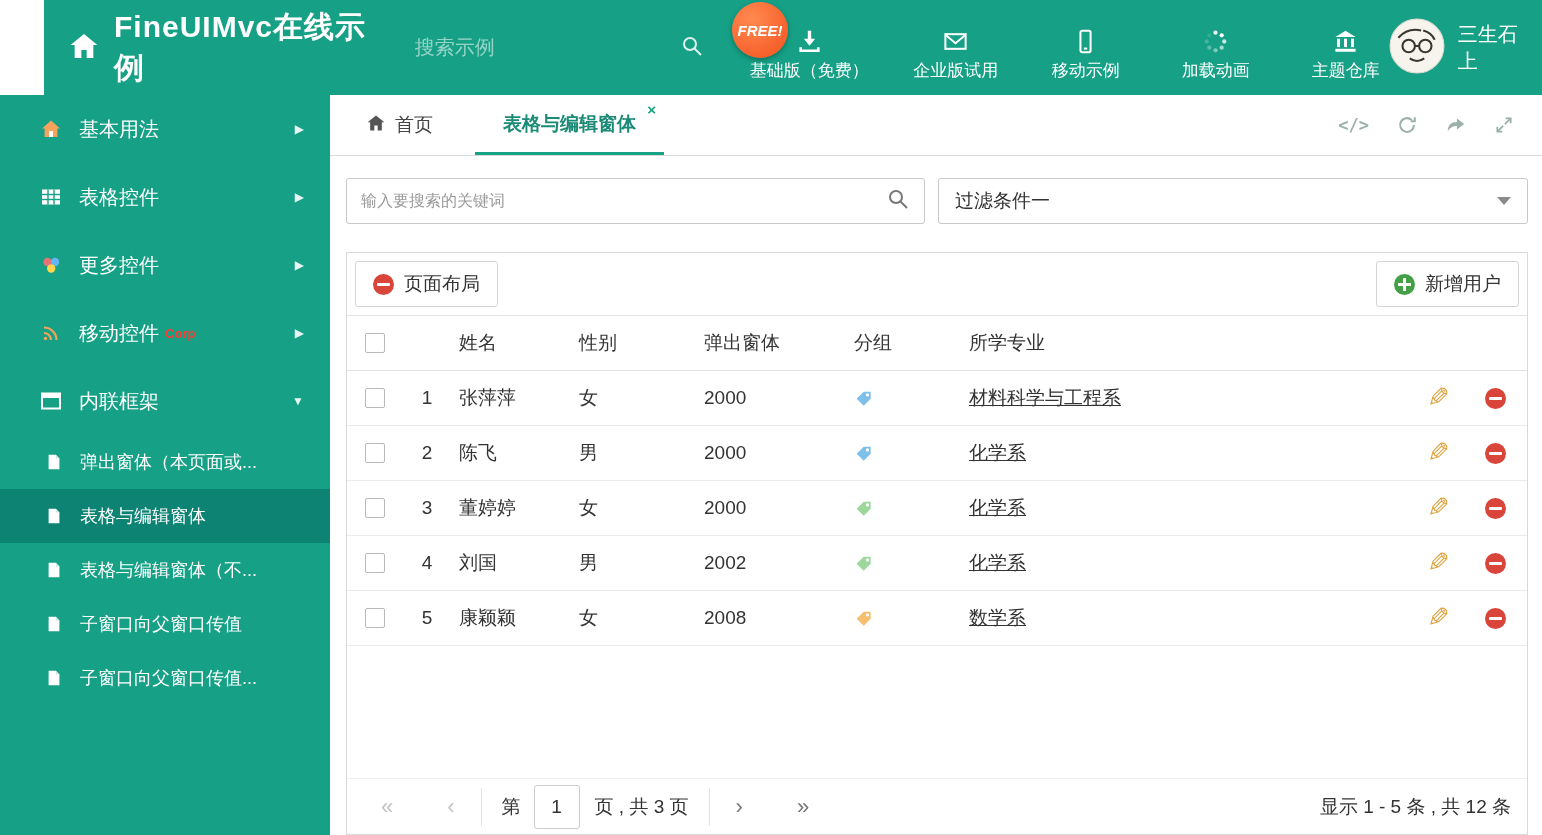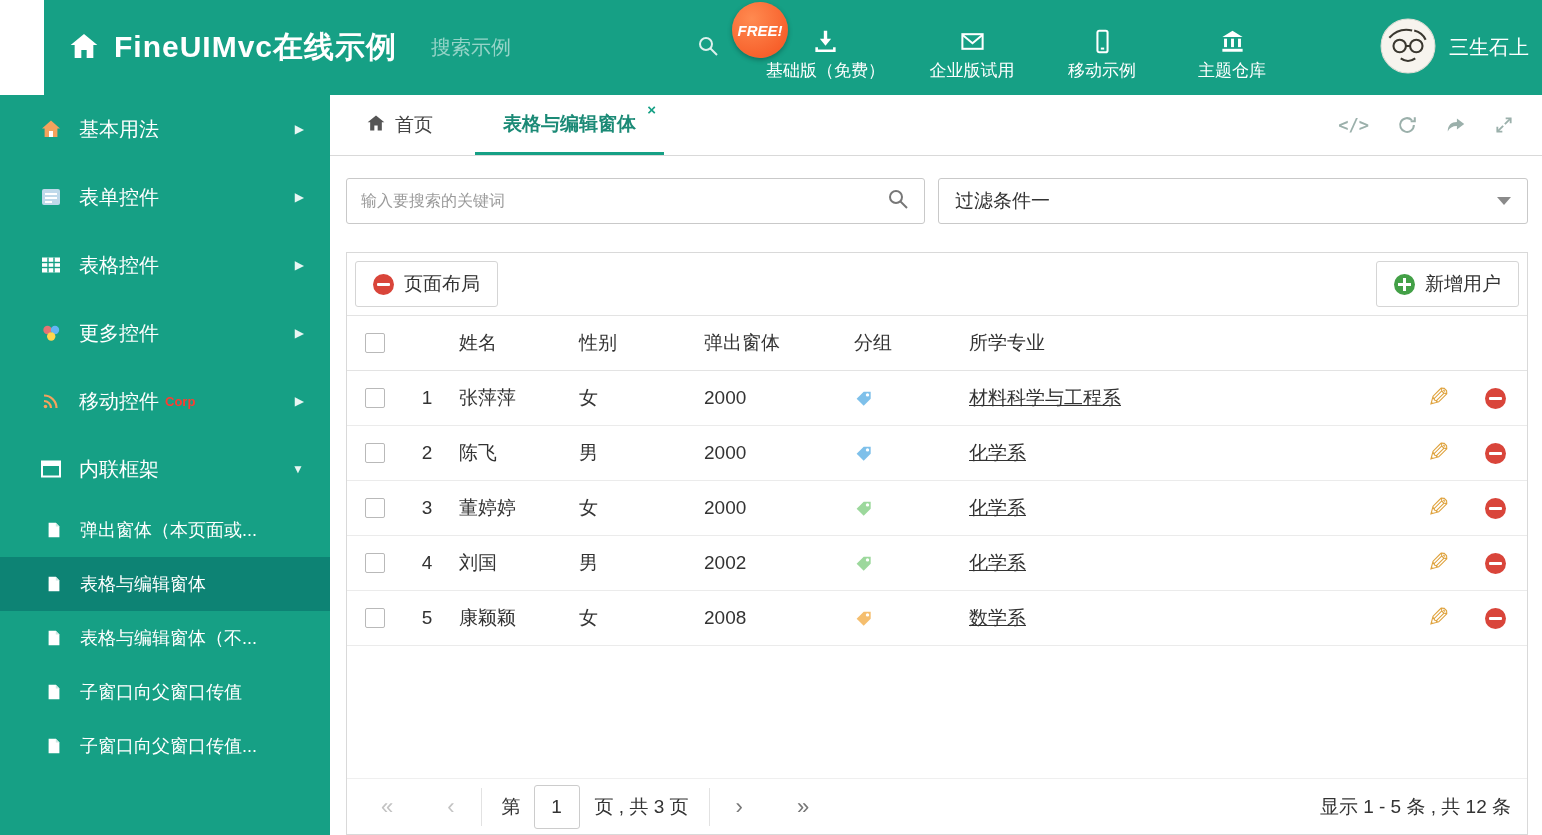--- a/index.html
+++ b/index.html
@@ -184,20 +184,35 @@
         <svg viewBox="0 0 24 24" width="27" height="27" fill="none" stroke="#fff" stroke-width="1.8">
           <rect x="7.5" y="2.5" width="9" height="19" rx="1.6"></rect>
             <line x1="10.5" y1="18.3" x2="13.5" y2="18.3"></line>
         </svg>
       </span>
       <span class="nav-label">移动示例</span>
     </div>
     <div class="nav-item">
       <span>
         <svg viewBox="0 0 24 24" width="27" height="27" fill="#fff">
+          <circle cx="12" cy="4.2" r="1.9" opacity=".9"></circle>
+            <circle cx="17.5" cy="6.5" r="1.9" opacity="1"></circle>
+          <circle cx="19.8" cy="12" r="1.9" opacity=".75"></circle>
+            <circle cx="17.5" cy="17.5" r="1.9" opacity=".6"></circle>
+          <circle cx="12" cy="19.8" r="1.9" opacity=".45"></circle>
+            <circle cx="6.5" cy="17.5" r="1.9" opacity=".3"></circle>
+          <circle cx="4.2" cy="12" r="1.9" opacity=".2"></circle>
+            <circle cx="6.5" cy="6.5" r="1.9" opacity=".12"></circle>
+        </svg>
+      </span>
+      <span class="nav-label">加载动画</span>
+    </div>
+    <div class="nav-item">
+      <span>
+        <svg viewBox="0 0 24 24" width="27" height="27" fill="#fff">
           <path d="M12 2.5 L21 8 H3 Z"></path>
           <rect x="4.5" y="9.5" width="2.6" height="7.5"></rect>
             <rect x="10.7" y="9.5" width="2.6" height="7.5"></rect>
           <rect x="16.9" y="9.5" width="2.6" height="7.5"></rect>
             <rect x="3" y="18.5" width="18" height="2.6"></rect>
         </svg>
       </span>
       <span class="nav-label">主题仓库</span>
     </div>
   </nav>
@@ -228,32 +243,20 @@
           <path d="M12 3.5 L21 11.5 H18.4 V20 H5.6 V11.5 H3 Z" fill="#F5A25D"></path>
           <rect x="10" y="14" width="4" height="6" fill="#fff"></rect>
         </svg>
     </span>
     <span>基本用法</span>
     <span class="chev right"></span>
   </div>
   <div class="side-item">
     <span class="side-ico">
       <svg viewBox="0 0 24 24" width="24" height="24">
-          <rect x="3" y="4" width="18" height="16" rx="2" fill="#BFD9EA"></rect>
-          <rect x="6" y="8" width="12" height="2" fill="#fff"></rect>
-          <rect x="6" y="12" width="12" height="2" fill="#fff"></rect>
-          <rect x="6" y="16" width="7" height="2" fill="#fff"></rect>
-        </svg>
-    </span>
-    <span>表单控件</span>
-    <span class="chev right"></span>
-  </div>
-  <div class="side-item">
-    <span class="side-ico">
-      <svg viewBox="0 0 24 24" width="24" height="24">
           <rect x="3" y="4.5" width="18" height="15" fill="#fff"></rect>
           <g stroke="#16A085" stroke-width="1.4">
             <line x1="3" y1="9.5" x2="21" y2="9.5"></line>
             <line x1="3" y1="14.5" x2="21" y2="14.5"></line>
             <line x1="9" y1="4.5" x2="9" y2="19.5"></line>
             <line x1="15" y1="4.5" x2="15" y2="19.5"></line>
           </g>
         </svg>
     </span>
     <span>表格控件</span>

